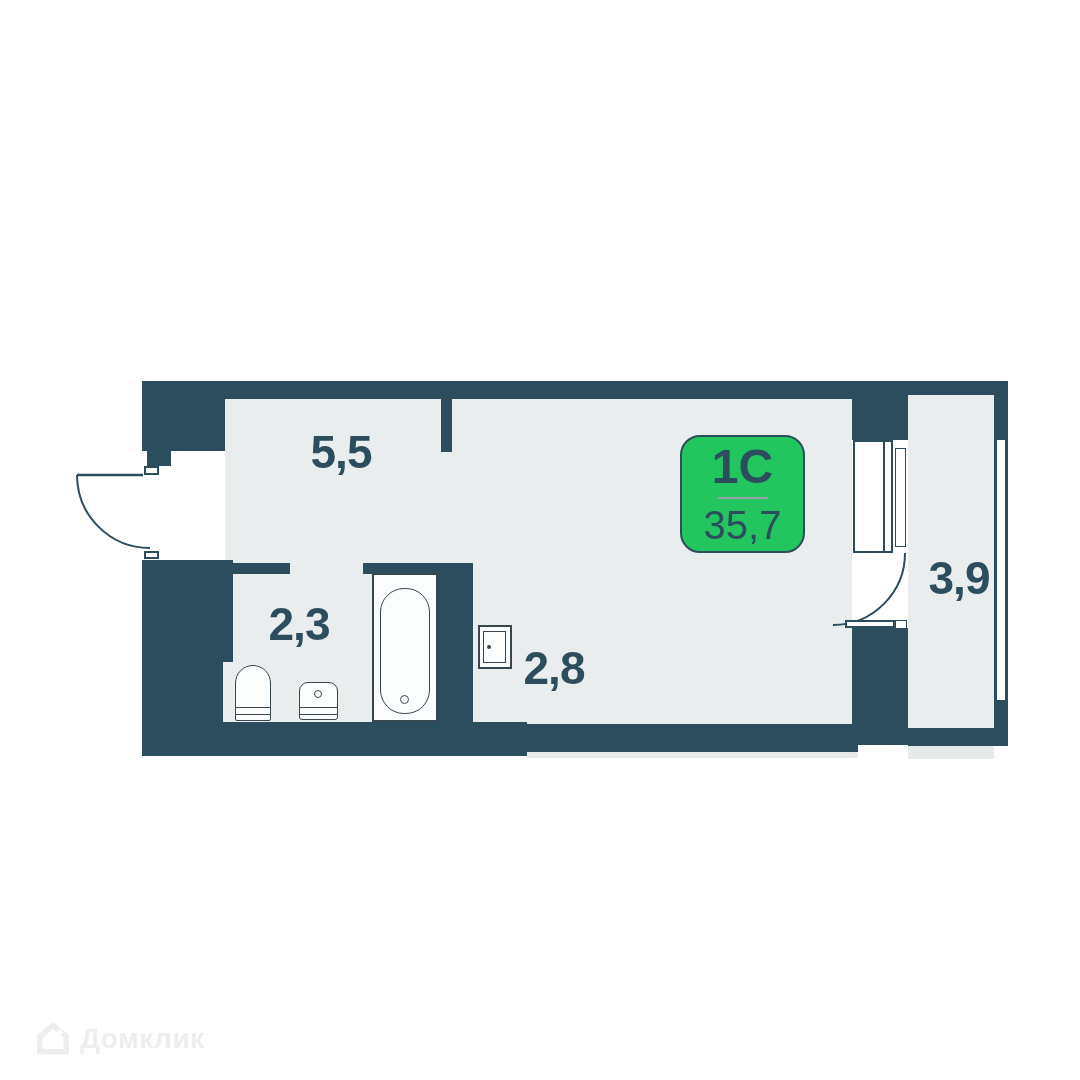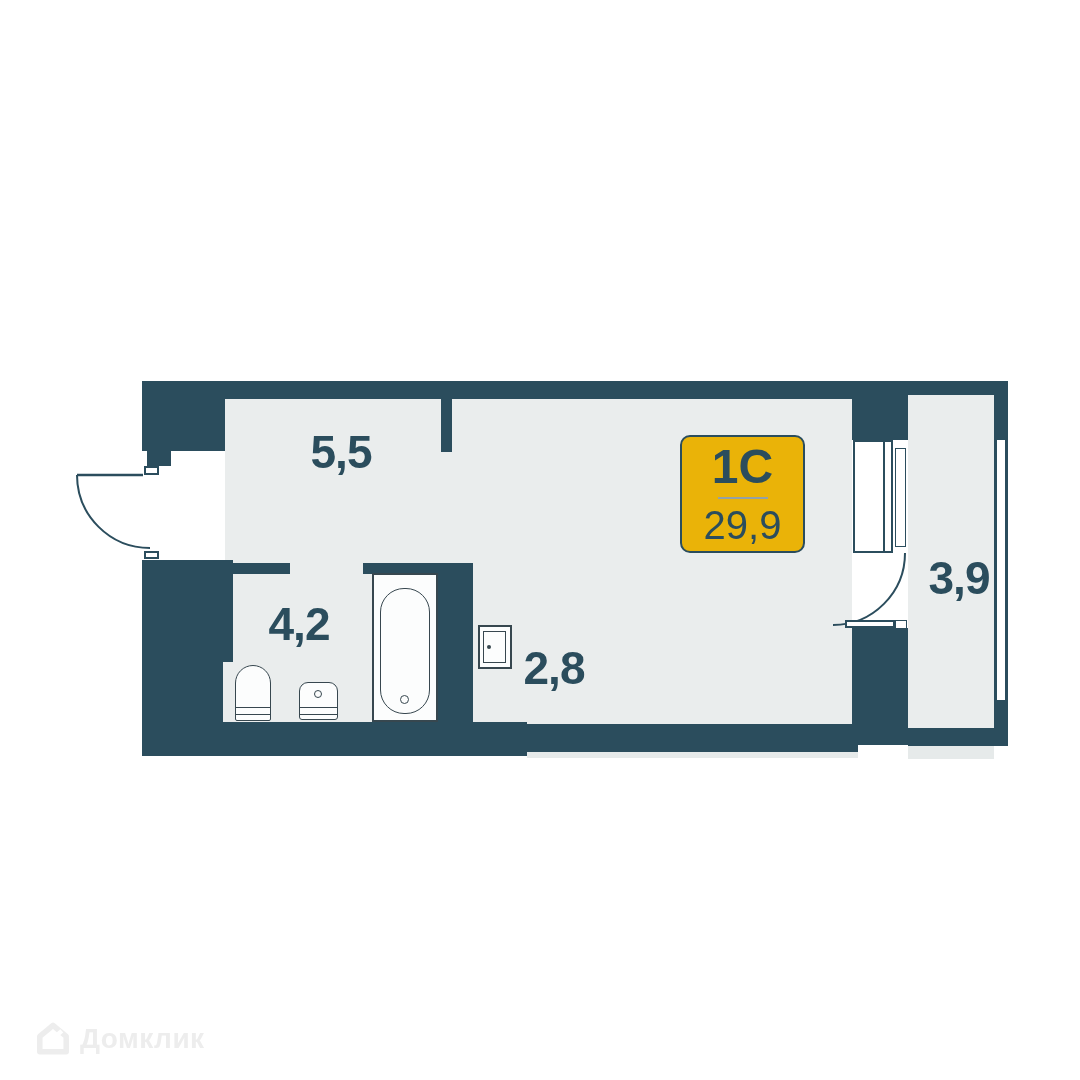--- a/index.html
+++ b/index.html
@@ -23,21 +23,21 @@
   .winbox{position:absolute;background:#ffffff;border:2px solid var(--wall);box-sizing:border-box;}
   .frame{position:absolute;background:#ffffff;border:2px solid var(--wall);box-sizing:border-box;}
   .room-label{
     position:absolute;color:var(--label);font-size:46px;font-weight:bold;
     text-align:center;line-height:1;letter-spacing:-1px;
   }
   .fixture{position:absolute;background:var(--fixture-fill);border:1.8px solid var(--fixture-stroke);box-sizing:border-box;}
   .fixline{position:absolute;border-top:1.6px solid var(--fixture-stroke);height:0;}
   .infobox{
     position:absolute;left:680px;top:435px;width:125px;height:118px;
-    background:#eab308;border:2px solid var(--wall);border-radius:10px;
+    background:#22c55e;border:2px solid var(--wall);border-radius:20px;
     box-sizing:border-box;display:flex;flex-direction:column;align-items:center;justify-content:center;
   }
   .infobox .unit{color:var(--label);font-size:48px;font-weight:bold;line-height:1;}
   .infobox .divider{width:50px;height:2px;background:#93a1a8;margin:6px 0;}
   .infobox .area{color:var(--label);font-size:40px;font-weight:normal;line-height:1;}
   .watermark{
     position:absolute;left:34px;top:1022px;display:flex;align-items:center;gap:8px;
   }
   .watermark .wm-text{color:var(--wm);font-size:28px;font-weight:bold;letter-spacing:0.5px;}
   svg.overlay{position:absolute;left:0;top:0;pointer-events:none;}
@@ -101,28 +101,28 @@
   <div class="fixture" style="left:299px;top:682px;width:39px;height:38px;border-radius:9px 9px 3px 3px;"></div>
   <div class="abs" style="left:314px;top:690px;width:8px;height:8px;border:1.6px solid var(--fixture-stroke);border-radius:50%;box-sizing:border-box;background:var(--fixture-fill);"></div>
   <div class="fixline" style="left:300px;top:707px;width:37px;"></div>
   <div class="fixline" style="left:300px;top:714px;width:37px;"></div>
 
   <div class="fixture" style="left:478px;top:625px;width:34px;height:44px;border-width:2px;"></div>
   <div class="abs" style="left:483px;top:631px;width:23px;height:32px;border:1.6px solid var(--fixture-stroke);box-sizing:border-box;"></div>
   <div class="abs" style="left:487px;top:645px;width:4px;height:4px;border-radius:50%;background:var(--fixture-stroke);"></div>
 
   <div class="room-label" style="left:281px;top:429px;width:120px;">5,5</div>
-  <div class="room-label" style="left:239px;top:601px;width:120px;">4,2</div>
+  <div class="room-label" style="left:239px;top:601px;width:120px;">2,3</div>
   <div class="room-label" style="left:494px;top:645px;width:120px;">2,8</div>
   <div class="room-label" style="left:899px;top:555px;width:120px;">3,9</div>
 
   <div class="infobox">
     <div class="unit">1С</div>
     <div class="divider"></div>
-    <div class="area">29,9</div>
+    <div class="area">35,7</div>
   </div>
 
   <div class="watermark">
     <svg width="38" height="33" viewBox="0 0 34 30">
       <path d="M5 13 L17 3 L29 13 V27 H5 Z" fill="none" stroke="#ededed" stroke-width="5" stroke-linejoin="round"></path>
       <line x1="9" y1="22" x2="25" y2="8" stroke="#ffffff" stroke-width="4"></line>
     </svg>
     <span class="wm-text">Домклик</span>
   </div>
 

